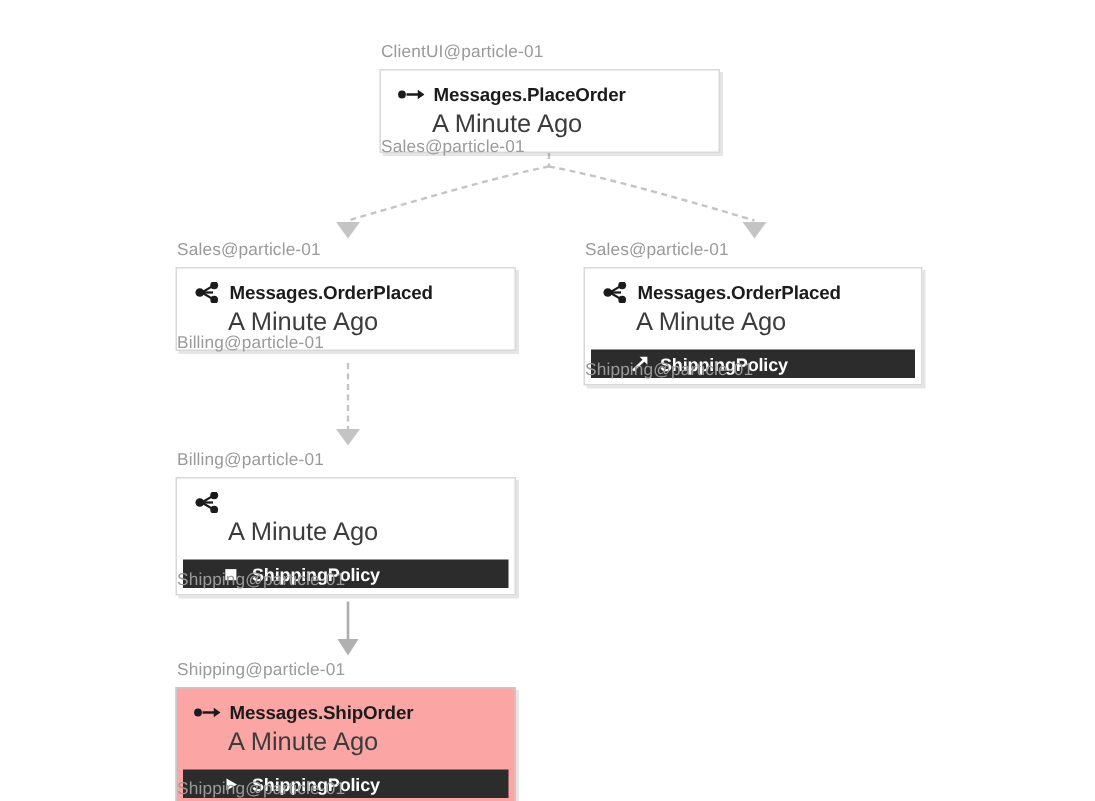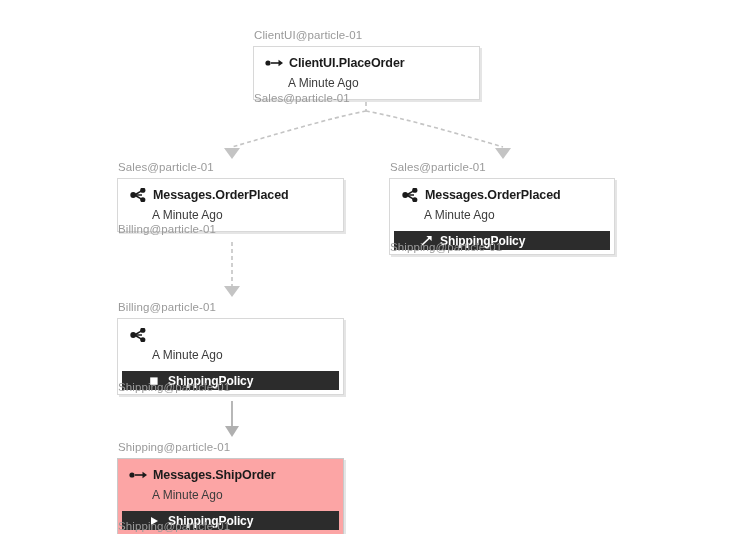--- a/index.html
+++ b/index.html
@@ -58,21 +58,21 @@
     font-weight: bold;
     color: #1b1b1b;
     white-space: nowrap;
     letter-spacing: -0.1px;
   }
   .msg-time-row {
     padding: 0px 10px 8px 34px;
     box-sizing: border-box;
   }
   .msg-time {
-    font-size: 12px;
+    font-size: 17px;
     color: #3c3c3c;
     white-space: nowrap;
   }
 
   .saga-row {
     display: flex;
     align-items: center;
     background: #2c2c2c;
     margin: 0 4px 4px 4px;
     height: 19px;
@@ -140,21 +140,21 @@
 
   <div class="msg-card" style="left:253px; top:32px; width:227px;">
     <div class="msg-title-row">
       <span class="icon icon-type">
         <svg width="18" height="10" viewBox="0 0 18 10">
           <circle cx="3" cy="5" r="2.6" fill="#1b1b1b"></circle>
           <line x1="6" y1="5" x2="15" y2="5" stroke="#1b1b1b" stroke-width="1.6"></line>
           <polygon points="13.5,1.8 18,5 13.5,8.2" fill="#1b1b1b"></polygon>
         </svg>
       </span>
-      <span class="msg-title">ClientUI.PlaceOrder</span>
+      <span class="msg-title">Messages.PlaceOrder</span>
     </div>
     <div class="msg-time-row">
       <span class="msg-time">A Minute Ago</span>
     </div>
   </div>
 
   <div class="endpoint-label" style="left:254px; top:77px;">Sales@particle-01</div>
 
   <div class="endpoint-label" style="left:118px; top:146px;">Sales@particle-01</div>
 

